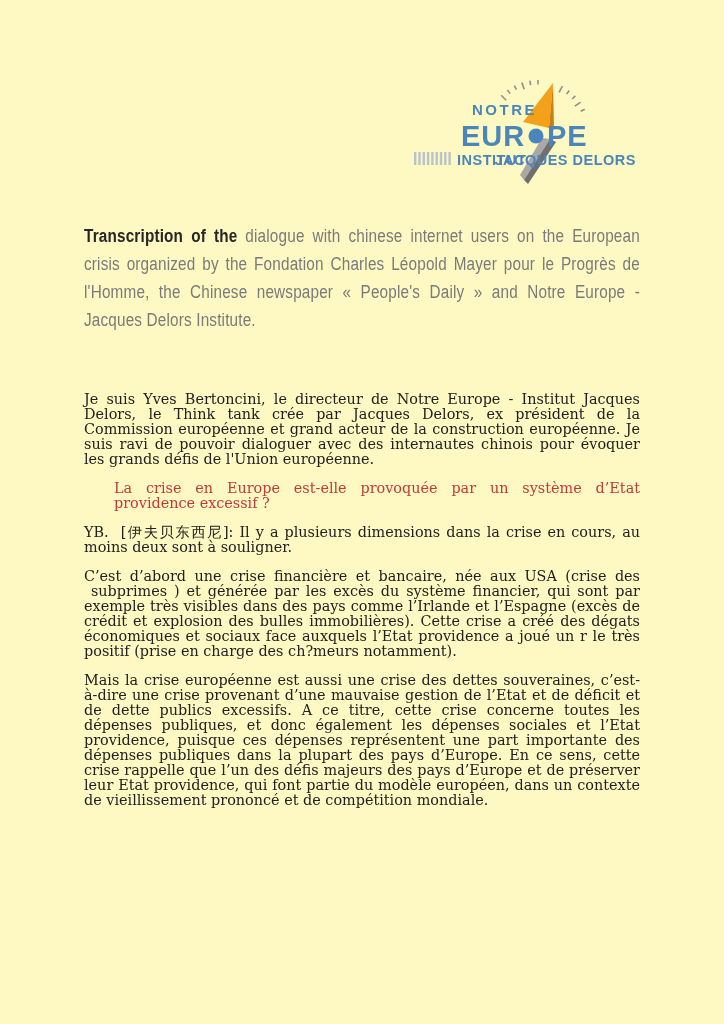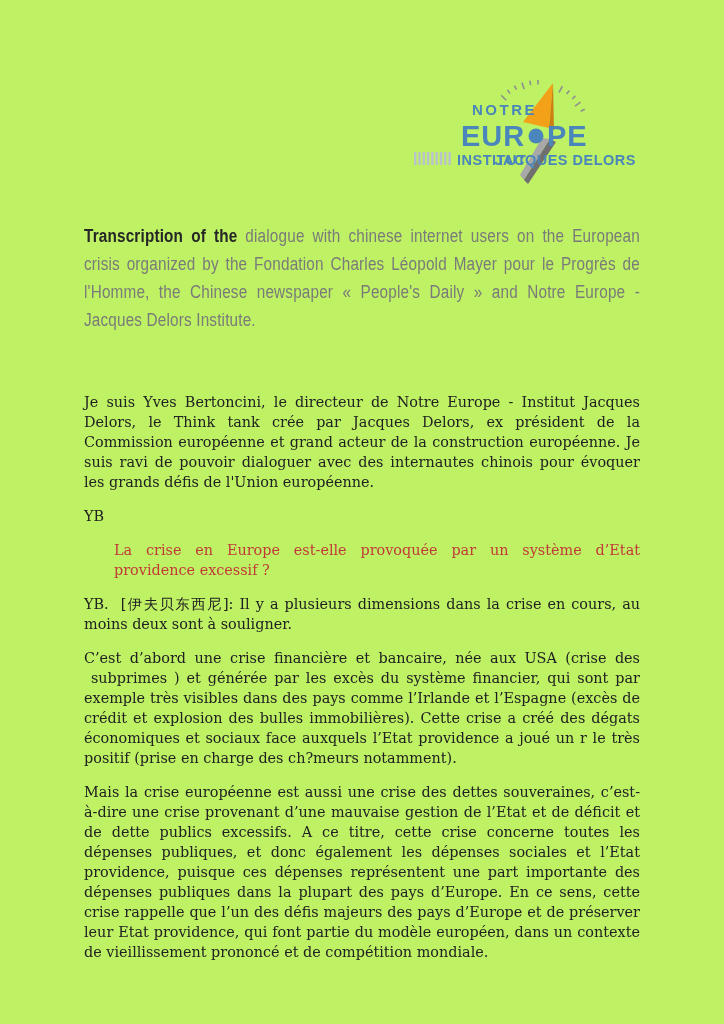--- a/index.html
+++ b/index.html
@@ -1,19 +1,19 @@
 <!DOCTYPE html>
 <html><head>
 <meta charset="utf-8">
 <style>
   html,body{margin:0;padding:0;background:#e8e8e8;}
   .page{
     position:relative;
     width:724px;height:1024px;
-    background:#bef264;
+    background:#fef9c3;
     margin:0 auto;
     overflow:hidden;
     font-family:"Liberation Sans",sans-serif;
   }
   
   .logo{position:absolute;left:410px;top:76px;width:236px;height:116px;}
   .logo svg{display:block;}
   .logo text{font-family:"Liberation Sans",sans-serif;font-weight:bold;}
   
   .heading{
@@ -23,21 +23,21 @@
     text-align:justify;
     color:#7a7a7a;
     letter-spacing:0.2px;
     margin:0;
   }
   .heading .t-bold{color:#262626;font-weight:bold;}
   
   .content{
     position:absolute;left:84px;top:392px;width:556px;
     font-family:"DejaVu Serif","Liberation Serif",serif;
-    font-size:14.4px;line-height:20px;
+    font-size:14.4px;line-height:15px;
     color:#212121;
     text-align:justify;
   }
   .content p{margin:0 0 14px 0;}
   .content p.question{color:#c23a38;margin-left:30px;}
 </style>
 </head>
 <body>
 
 <div class="page">
@@ -83,20 +83,19 @@
         </g>
       <text id="txt-institut" x="47" y="89" font-size="14.5" letter-spacing="0.5" fill="#4a86bb">INSTITUT</text>
       <text id="txt-jd" x="226" y="89" font-size="14.5" letter-spacing="0.5" text-anchor="end" fill="#4a86bb">JACQUES DELORS</text>
     </svg>
   </div>
 
   <p class="heading"><span class="t-bold">Transcription of the</span><span> dialogue with chinese internet users on the European crisis organized by the Fondation Charles Léopold Mayer pour le Progrès de l'Homme, the Chinese newspaper « People's Daily » and Notre Europe - Jacques Delors Institute.</span></p>
 
   <div class="content">
     <p>Je suis Yves Bertoncini, le directeur de Notre Europe - Institut Jacques Delors, le Think tank crée par Jacques Delors, ex président de la Commission européenne et grand acteur de la construction européenne. Je suis ravi de pouvoir dialoguer avec des internautes chinois pour évoquer les grands défis de l'Union européenne.</p>
-    <p>YB</p>
     <p class="question">La crise en Europe est-elle provoquée par un système d’Etat providence excessif ?</p>
     <p>YB.&nbsp; [伊夫贝东西尼]: Il y a plusieurs dimensions dans la crise en cours, au moins deux sont à souligner.</p>
     <p>C’est d’abord une crise financière et bancaire, née aux USA (crise des &nbsp;subprimes ) et générée par les excès du système financier, qui sont par exemple très visibles dans des pays comme l’Irlande et l’Espagne (excès de crédit et explosion des bulles immobilières). Cette crise a créé des dégats économiques et sociaux face auxquels l’Etat providence a joué un r le très positif (prise en charge des ch?meurs notamment).</p>
     <p>Mais la crise européenne est aussi une crise des dettes souveraines, c’est-à-dire une crise provenant d’une mauvaise gestion de l’Etat et de déficit et de dette publics excessifs. A ce titre, cette crise concerne toutes les dépenses publiques, et donc également les dépenses sociales et l’Etat providence, puisque ces dépenses représentent une part importante des dépenses publiques dans la plupart des pays d’Europe. En ce sens, cette crise rappelle que l’un des défis majeurs des pays d’Europe et de préserver leur Etat providence, qui font partie du modèle européen, dans un contexte de vieillissement prononcé et de compétition mondiale.</p>
   </div>
 
 </div>
 
 </body></html>

